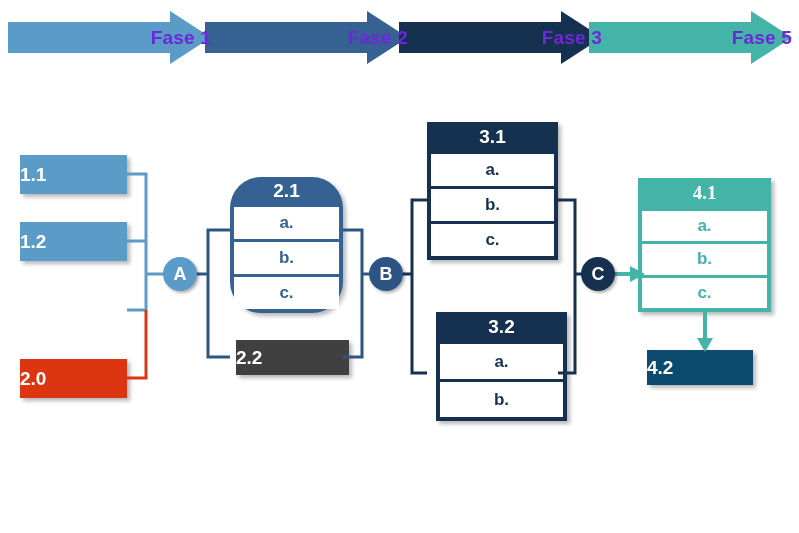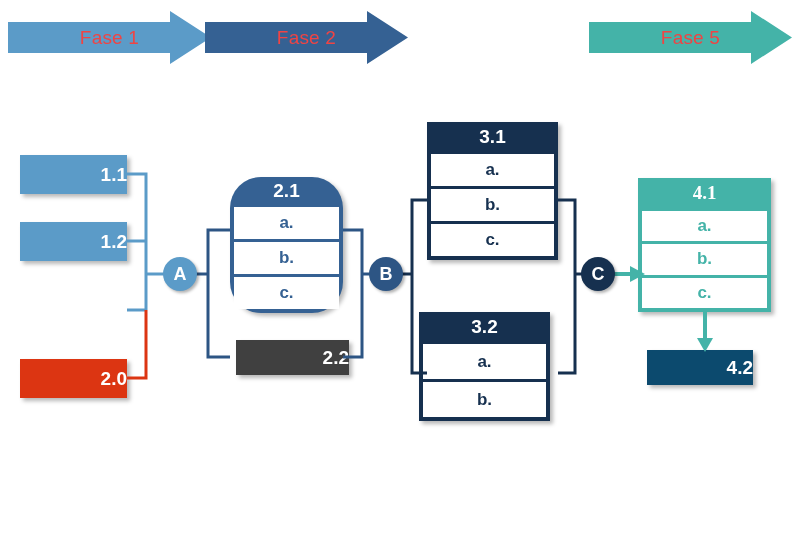--- a/index.html
+++ b/index.html
@@ -16,35 +16,35 @@
     height: 533px;
     background: #ffffff;
     overflow: hidden;
   }
 
   
   .phase-arrow {
     position: absolute;
     display: flex;
     align-items: center;
-    justify-content: center;
-    color: #ef4444;
+    justify-content: flex-end;
+    color: #6d28d9;
     font-size: 19px;
-    font-weight: normal;
+    font-weight: bold;
     letter-spacing: .2px;
   }
   .phase-arrow span { position: relative; z-index: 2; }
 
   
   .box {
     position: absolute;
     box-sizing: border-box;
     display: flex;
     align-items: center;
-    justify-content: flex-end;
+    justify-content: flex-start;
     color: #ffffff;
     font-size: 19px;
     font-weight: bold;
     box-shadow: 3px 3px 4px rgba(0,0,0,0.28);
   }
 
   
   .card {
     position: absolute;
     box-sizing: border-box;
@@ -118,20 +118,26 @@
     <span>Fase 1</span>
   </div>
 
   <div class="phase-arrow" style="left:205px; top:10px; width:203px; height:55px;">
     <svg width="203" height="55" style="position:absolute;left:0;top:0;">
       <polygon points="0,12 162,12 162,1 203,27.5 162,54 162,43 0,43" fill="#356193"></polygon>
     </svg>
     <span>Fase 2</span>
   </div>
 
+  <div class="phase-arrow" style="left:399px; top:10px; width:203px; height:55px;">
+    <svg width="203" height="55" style="position:absolute;left:0;top:0;">
+      <polygon points="0,12 162,12 162,1 203,27.5 162,54 162,43 0,43" fill="#16304F"></polygon>
+    </svg>
+    <span>Fase 3</span>
+  </div>
 
   <div class="phase-arrow" style="left:589px; top:10px; width:203px; height:55px;">
     <svg width="203" height="55" style="position:absolute;left:0;top:0;">
       <polygon points="0,12 162,12 162,1 203,27.5 162,54 162,43 0,43" fill="#44B3A8"></polygon>
     </svg>
     <span>Fase 5</span>
   </div>
 
   <svg class="wires">
 
@@ -193,21 +199,21 @@
 
   <div class="card" style="left:427px; top:122px; width:131px; height:138px; background:#16304F;">
     <div class="card-header" style="height:29px;">3.1</div>
     <div class="card-rows">
       <div class="card-row" style="color:#16304F;">a.</div>
       <div class="card-row" style="color:#16304F;">b.</div>
       <div class="card-row" style="color:#16304F;">c.</div>
     </div>
   </div>
 
-  <div class="card" style="left:419px; top:312px; width:131px; height:109px; background:#16304F;justify-content:flex-end;">
+  <div class="card" style="left:436px; top:312px; width:131px; height:109px; background:#16304F;justify-content:flex-end;">
     <div class="card-header" style="height:29px;">3.2</div>
     <div class="card-rows">
       <div class="card-row" style="color:#16304F;">a.</div>
       <div class="card-row" style="color:#16304F;">b.</div>
     </div>
   </div>
 
   <div class="card" style="left:638px; top:178px; width:133px; height:134px; background:#44B3A8;">
     <div class="card-header" style="height:30px;font-family:Liberation Serif, serif;">4.1</div>
     <div class="card-rows">

